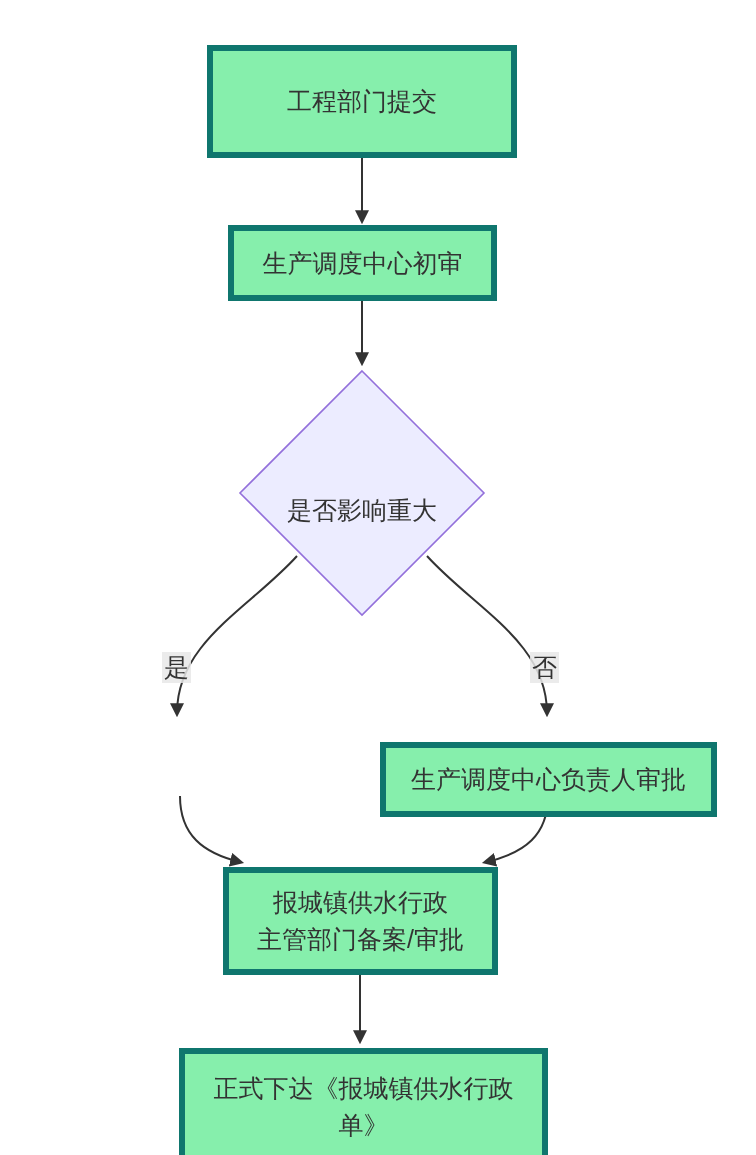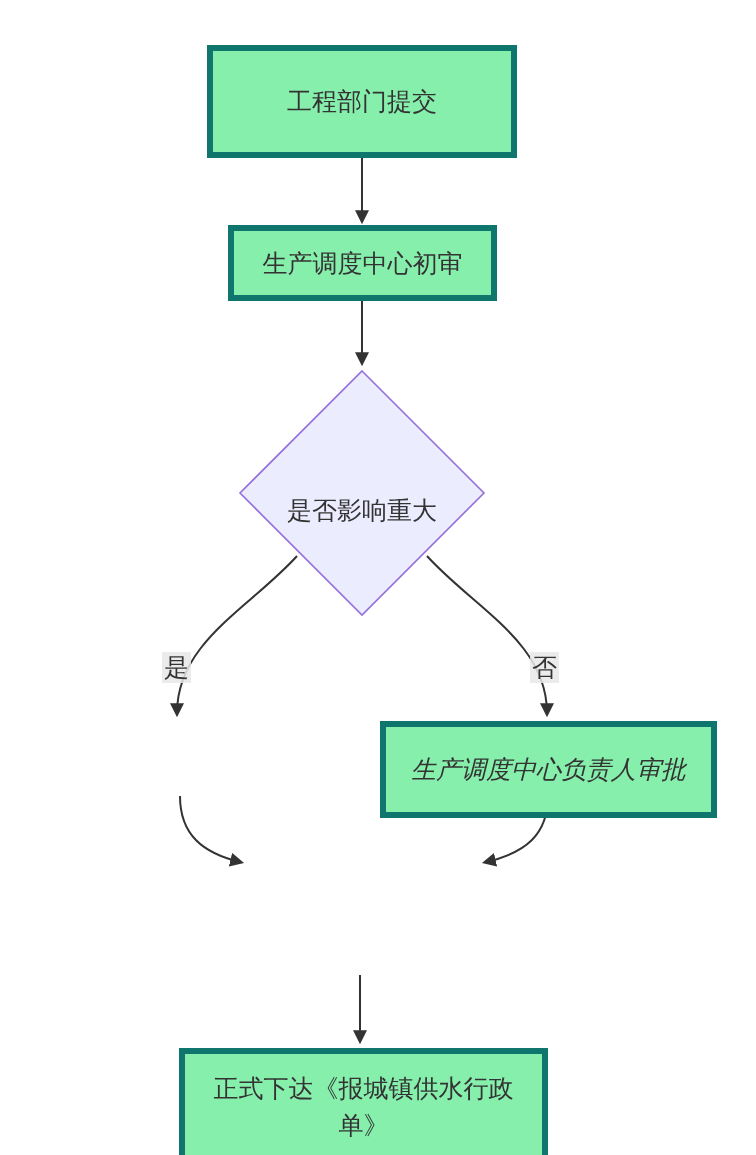--- a/index.html
+++ b/index.html
@@ -50,21 +50,21 @@
     background: rgba(232,232,232,0.85);
     font-size: 25px;
     line-height: 29px;
     padding: 1px 2px;
     color: #333333;
     text-align: center;
   }
   #node-submit   { left: 207px; top: 45px;   width: 310px; height: 113px; }
   #node-review   { left: 228px; top: 225px;  width: 269px; height: 76px;  }
   #node-leader   { left: 46px;  top: 721px;  width: 269px; height: 75px;  }
-  #node-chief    { left: 380px; top: 721px;  width: 337px; height: 97px; font-style: italic;  }
+  #node-chief    { left: 380px; top: 742px;  width: 337px; height: 75px;  }
   #node-filing   { left: 223px; top: 867px;  width: 275px; height: 108px; }
   #node-order    { left: 179px; top: 1048px; width: 369px; height: 118px; }
   #label-yes { left: 162px; top: 652px; }
   #label-no  { left: 530px; top: 652px; }
 </style>
 </head>
 <body>
 
 <div class="canvas">
 
@@ -96,20 +96,24 @@
 
   <div class="diamond-text">
     <div>是否影响重大</div>
   </div>
 
 
   <div class="node" id="node-chief">
     <div>生产调度中心负责人审批</div>
   </div>
 
+  <div class="node" id="node-filing">
+    <div>报城镇供水行政</div>
+    <div>主管部门备案/审批</div>
+  </div>
 
   <div class="node" id="node-order">
     <div>正式下达《报城镇供水行政</div>
     <div>单》</div>
   </div>
 
   <div class="edge-label" id="label-yes">是</div>
   <div class="edge-label" id="label-no">否</div>
 
 </div>

